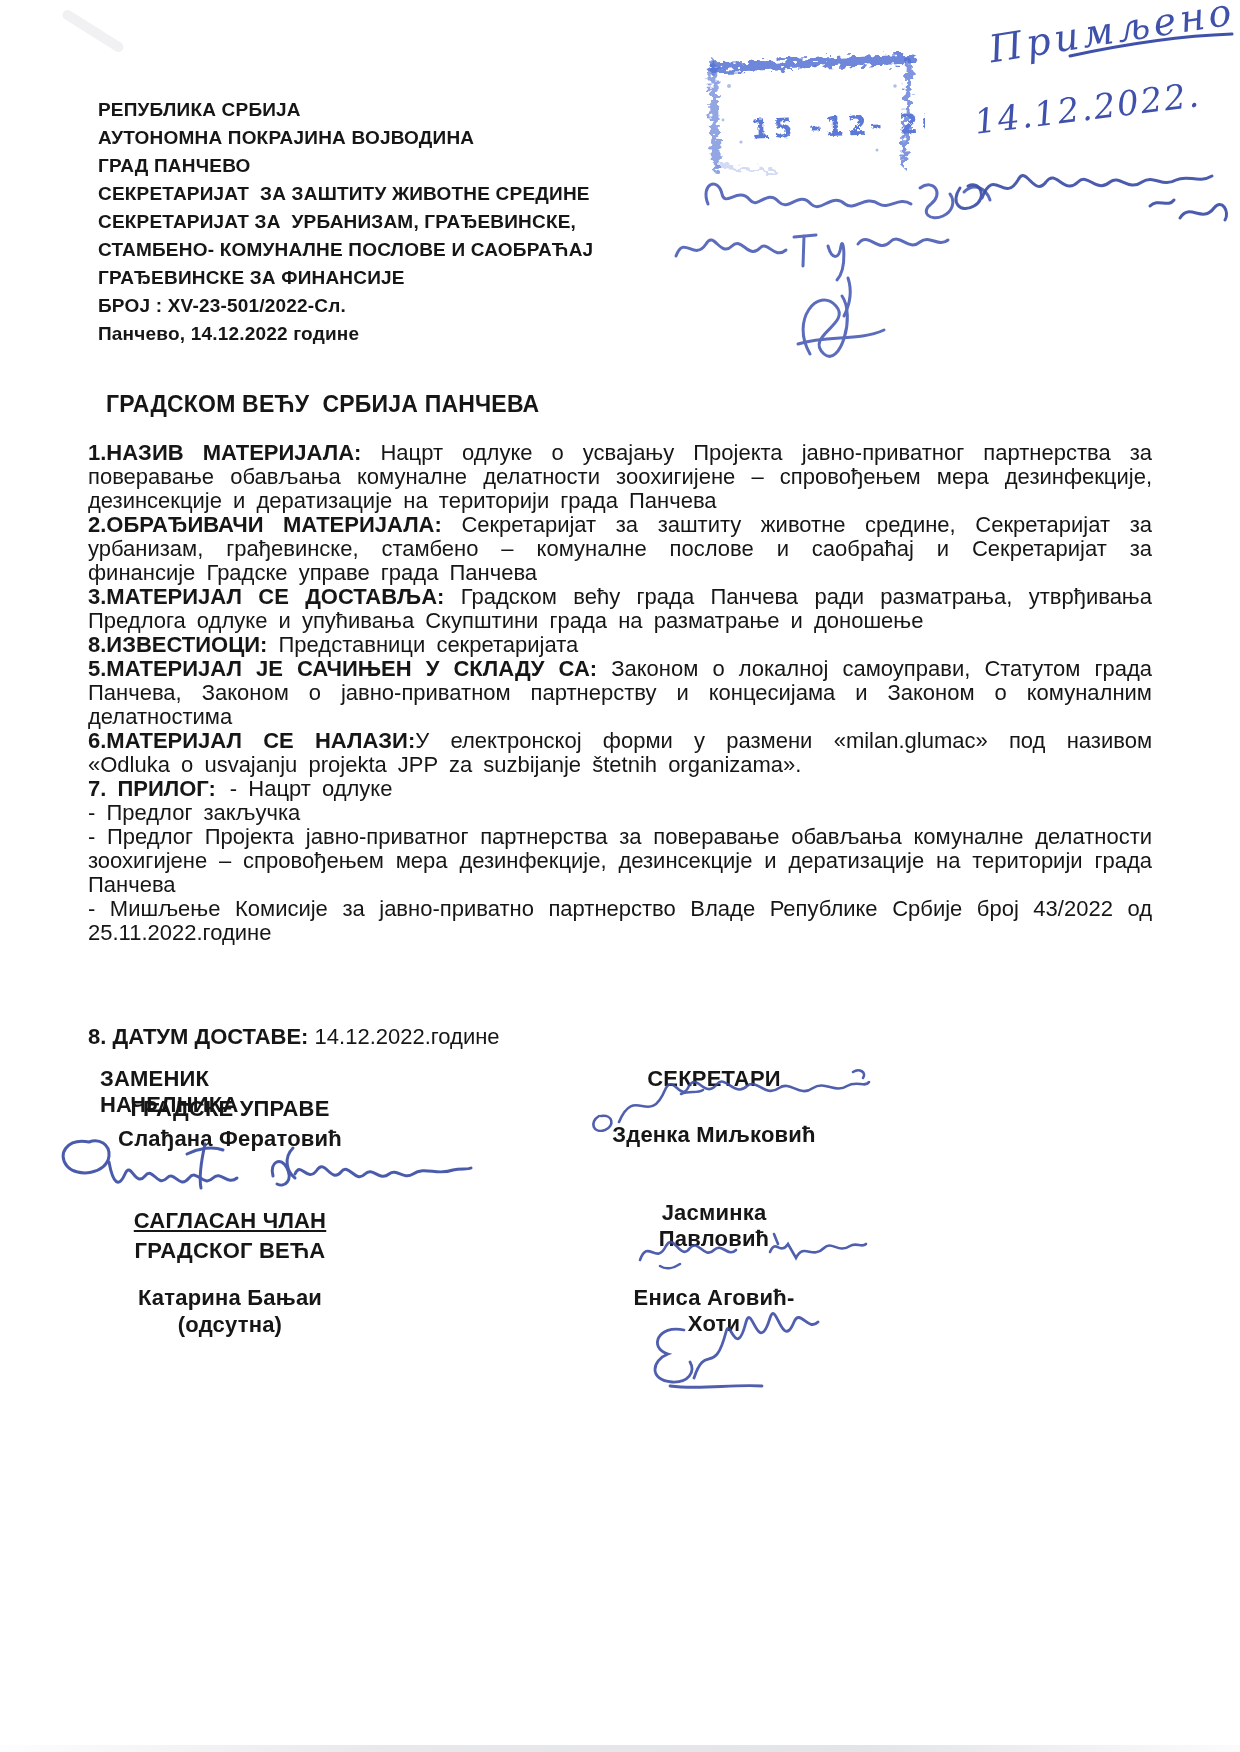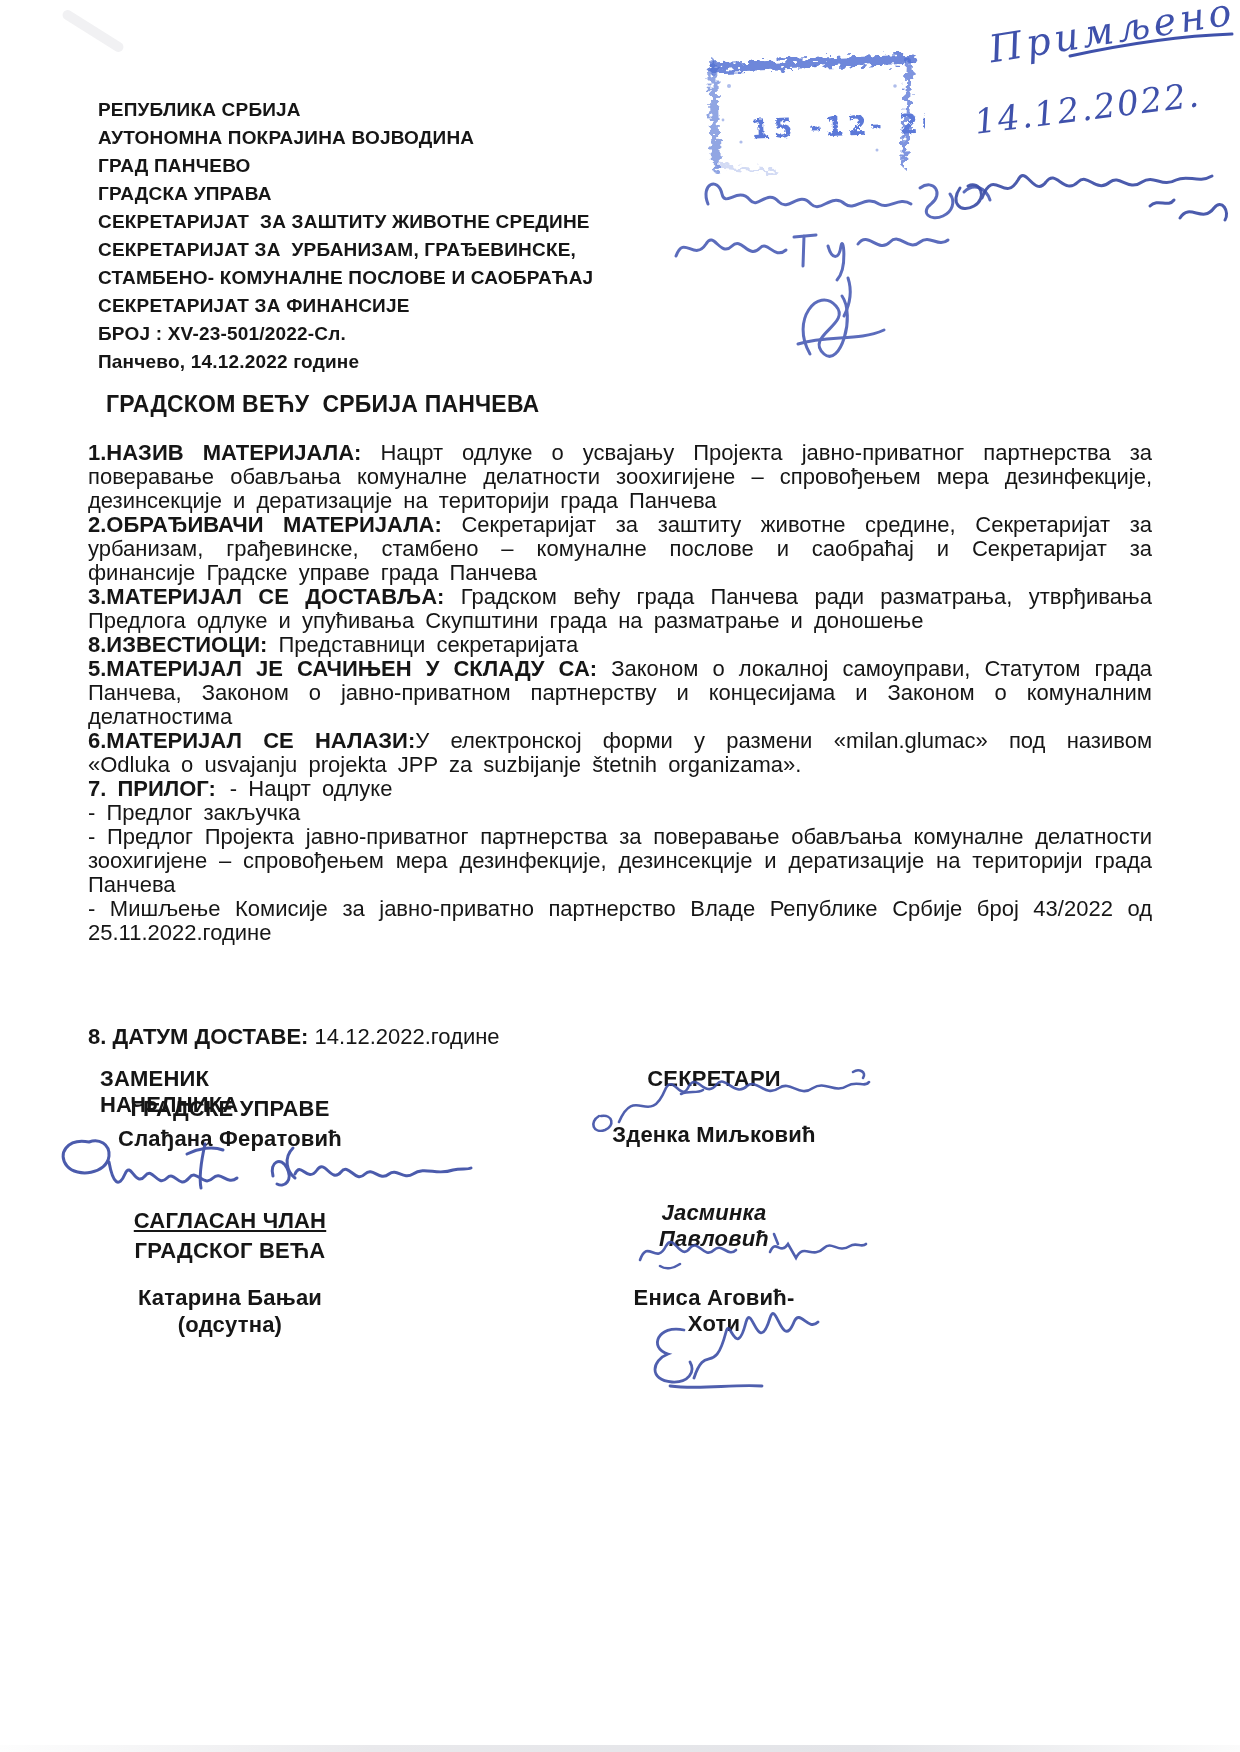--- a/index.html
+++ b/index.html
@@ -44,25 +44,24 @@
 <body>
 
 <div class="page">
 
   <div class="corner-smudge"></div>
 
   <div class="header-block">
     <div class="hline">РЕПУБЛИКА СРБИЈА</div>
     <div class="hline">АУТОНОМНА ПОКРАЈИНА ВОЈВОДИНА</div>
     <div class="hline">ГРАД ПАНЧЕВО</div>
-    <div class="hline">ГРАДСКА УПРАВА</div>
     <div class="hline">СЕКРЕТАРИЈАТ  ЗА ЗАШТИТУ ЖИВОТНЕ СРЕДИНЕ</div>
     <div class="hline">СЕКРЕТАРИЈАТ ЗА  УРБАНИЗАМ, ГРАЂЕВИНСКЕ,</div>
     <div class="hline">СТАМБЕНО- КОМУНАЛНЕ ПОСЛОВЕ И САОБРАЋАЈ</div>
-    <div class="hline">СЕКРЕТАРИЈАТ ЗА ФИНАНСИЈЕ</div>
+    <div class="hline">ГРАЂЕВИНСКЕ ЗА ФИНАНСИЈЕ</div>
     <div class="hline">БРОЈ : XV-23-501/2022-Сл.</div>
     <div class="hline">Панчево, 14.12.2022 године</div>
   </div>
 
   <div class="addressee">ГРАДСКОМ ВЕЋУ  СРБИЈА ПАНЧЕВА</div>
 
   <div class="doc-body">
     <p><span class="label">1.НАЗИВ  МАТЕРИЈАЛА:</span> <span>Нацрт одлуке о усвајању Пројекта јавно-приватног партнерства за поверавање обављања комуналне делатности зоохигијене – спровођењем мера дезинфекције, дезинсекције и дератизације на територији града Панчева</span></p>
     <p><span class="label">2.ОБРАЂИВАЧИ  МАТЕРИЈАЛА:</span> <span>Секретаријат  за заштиту животне средине, Секретаријат за урбанизам, грађевинске, стамбено – комуналне послове и саобраћај и Секретаријат за финансије Градске управе града Панчева</span></p>
     <p><span class="label">3.МАТЕРИЈАЛ СЕ ДОСТАВЉА:</span> <span>Градском већу града Панчева ради разматрања, утврђивања Предлога одлуке и упућивања Скупштини града на разматрање и доношење</span></p>
@@ -83,21 +82,21 @@
   <div class="sigtext" style="left:100px;top:1066px;width:260px;text-align:left;">ЗАМЕНИК  НАЧЕЛНИКА</div>
   <div class="sigtext" style="left:100px;top:1096px;width:260px;text-align:center;">ГРАДСКЕ УПРАВЕ</div>
   <div class="sigtext" style="left:100px;top:1126px;width:260px;text-align:center;">Слађана Фератовић</div>
   <div class="sigtext" style="left:100px;top:1208px;width:260px;text-align:center;text-decoration:underline;">САГЛАСАН ЧЛАН</div>
   <div class="sigtext" style="left:100px;top:1238px;width:260px;text-align:center;">ГРАДСКОГ ВЕЋА</div>
   <div class="sigtext" style="left:100px;top:1285px;width:260px;text-align:center;">Катарина Бањаи</div>
   <div class="sigtext" style="left:100px;top:1312px;width:260px;text-align:center;">(одсутна)</div>
 
   <div class="sigtext" style="left:608px;top:1066px;width:212px;text-align:center;">СЕКРЕТАРИ</div>
   <div class="sigtext" style="left:608px;top:1122px;width:212px;text-align:center;">Зденка Миљковић</div>
-  <div class="sigtext" style="left:608px;top:1200px;width:212px;text-align:center;font-style:italic;">Јасминка Павловић</div>
+  <div class="sigtext" style="left:608px;top:1200px;width:212px;text-align:center;">Јасминка Павловић</div>
   <div class="sigtext" style="left:608px;top:1285px;width:212px;text-align:center;">Ениса Аговић-Хоти</div>
 
   <svg class="scribble" style="left:695px;top:46px;" width="230" height="155" viewBox="0 0 230 155">
     <defs>
       <filter id="rough1" x="-20%" y="-20%" width="140%" height="140%">
         <feTurbulence type="fractalNoise" baseFrequency="0.13 0.2" numOctaves="2" seed="7" result="n"></feTurbulence>
         <feDisplacementMap in="SourceGraphic" in2="n" scale="15"></feDisplacementMap>
       </filter>
       <filter id="rough2" x="-20%" y="-20%" width="140%" height="140%">
         <feTurbulence type="fractalNoise" baseFrequency="0.45" numOctaves="2" seed="3" result="n2"></feTurbulence>

